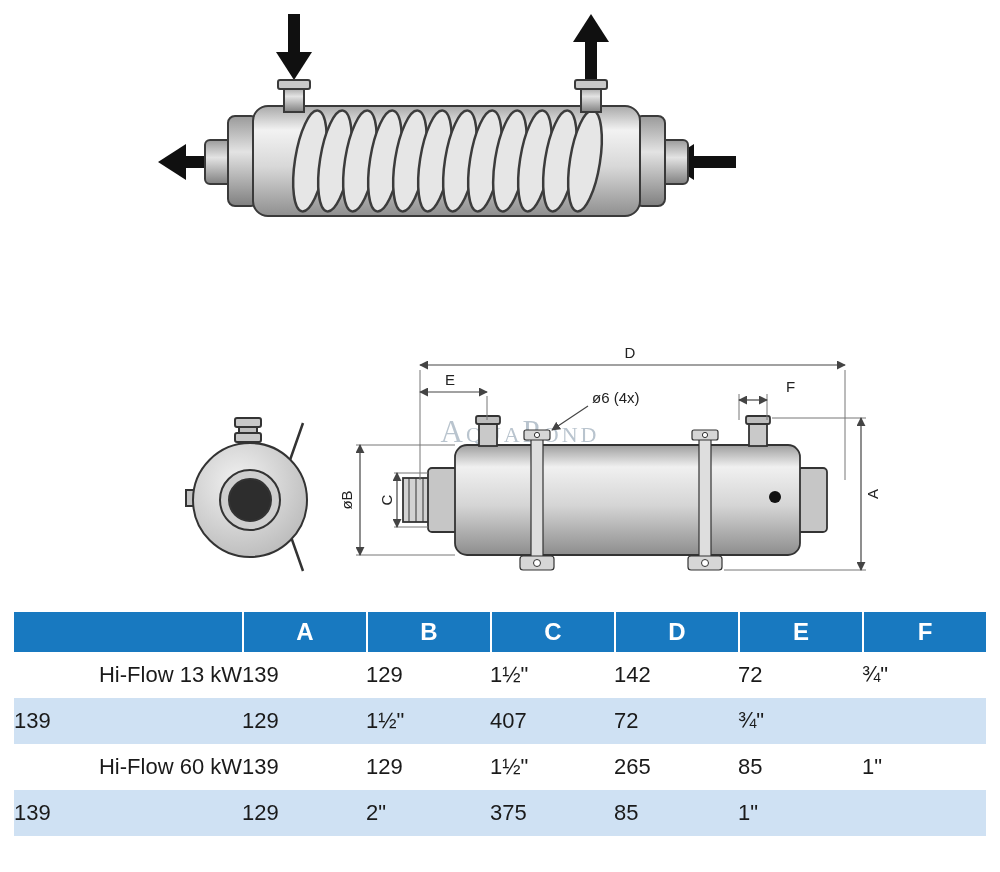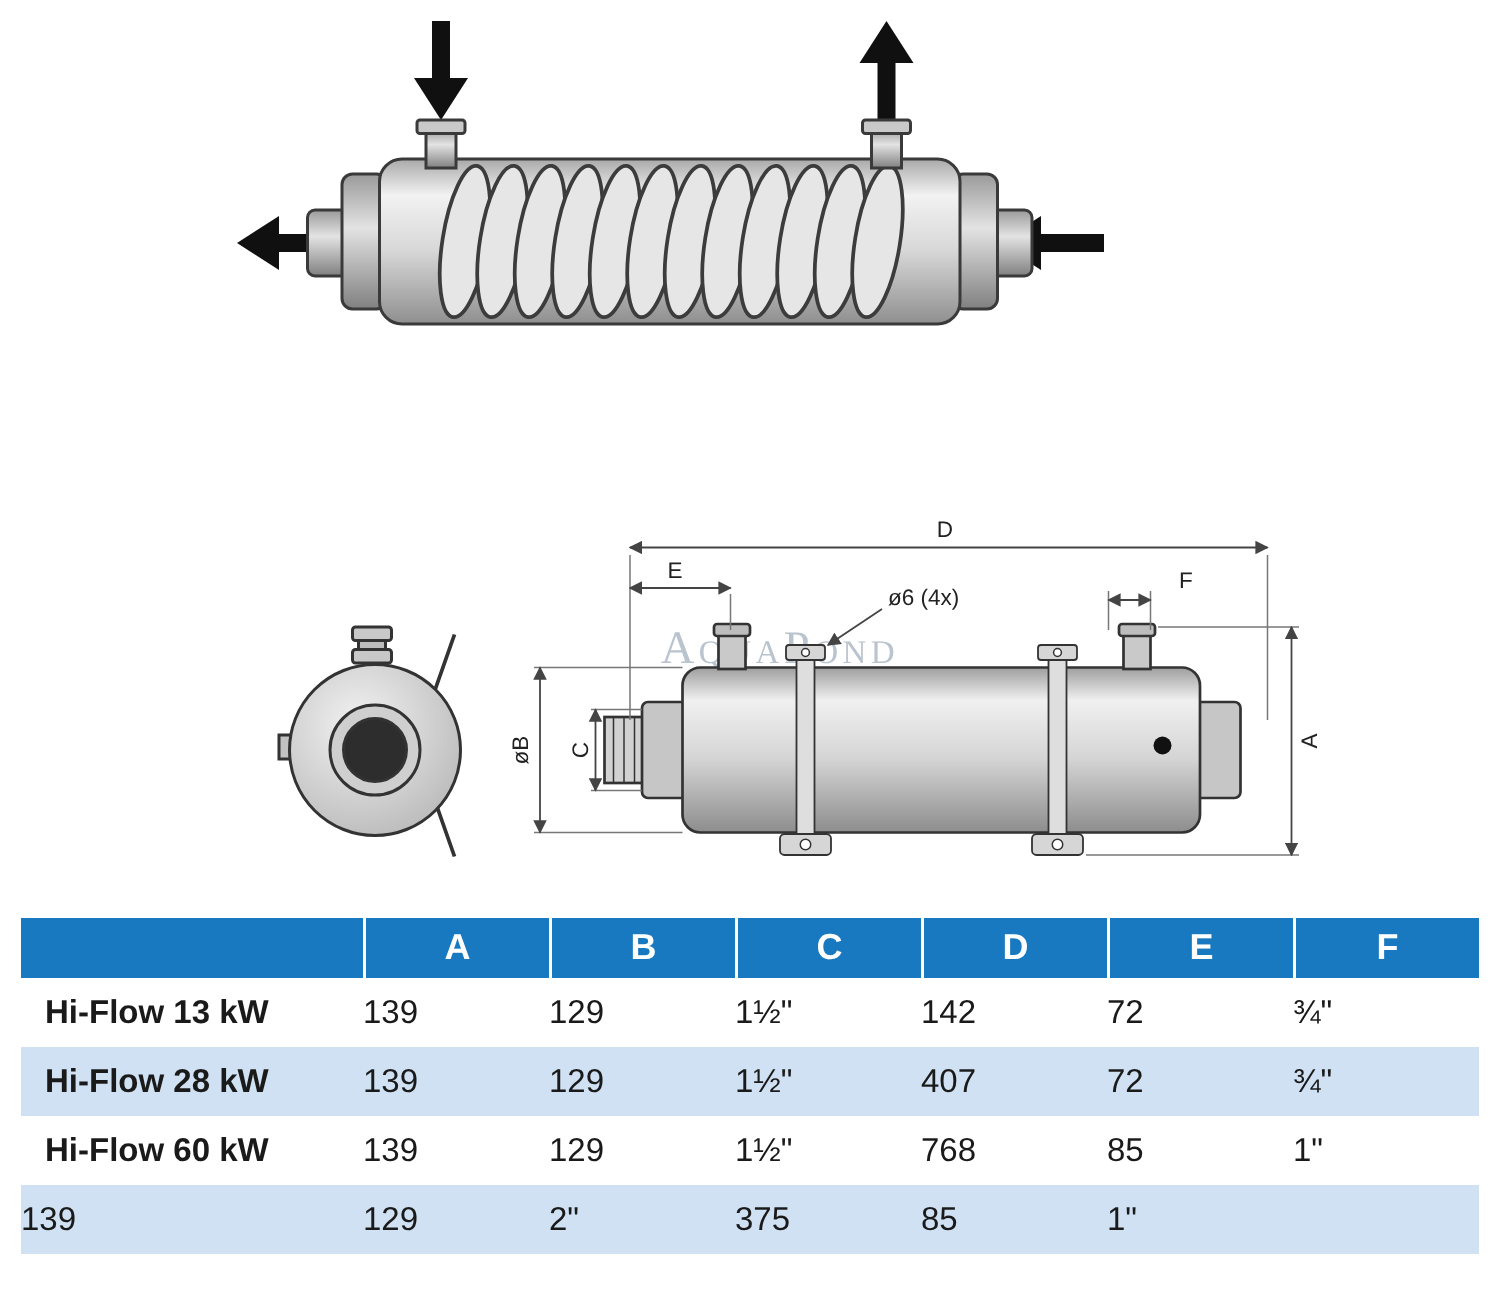--- a/index.html
+++ b/index.html
@@ -14,21 +14,21 @@
              font-size:31px;letter-spacing:3px;fill:#b9c4ce;}
   
   .dtable{position:absolute;left:14px;top:612px;width:972px;}
   .thead{display:grid;grid-template-columns:228px repeat(6,1fr);background:#1879c0;height:40px;}
   .thead .hcell{display:flex;align-items:center;justify-content:center;color:#fff;
                 font-weight:bold;font-size:24px;border-left:2px solid #fff;}
   .thead .hcell:first-child{border-left:none;}
   .trow{display:grid;grid-template-columns:228px repeat(6,1fr);height:46px;
         align-items:center;font-size:22px;}
   .trow.alt{background:#cfe1f3;}
-  .mcell{padding-left:16px;text-align:left;font-weight:bold;}
+  .mcell{padding-left:16px;text-align:right;}
   .vcell{text-align:left;}
 </style>
 </head>
 <body>
 
 <div id="page">
 
   <svg style="top:0;" width="1000" height="310" viewBox="0 0 1000 310">
     <defs>
       <linearGradient id="bodyGrad" x1="0" y1="0" x2="0" y2="1">
@@ -202,35 +202,34 @@
       <div class="mcell">Hi-Flow 13 kW</div>
       <div class="vcell">139</div>
       <div class="vcell">129</div>
       <div class="vcell">1½"</div>
       <div class="vcell">142</div>
       <div class="vcell">72</div>
       <div class="vcell">¾"</div>
     </div>
 
     <div class="trow alt">
-      <div class="mcell">Hi-Flow 28 kW</div>
       <div class="vcell">139</div>
       <div class="vcell">129</div>
       <div class="vcell">1½"</div>
       <div class="vcell">407</div>
       <div class="vcell">72</div>
       <div class="vcell">¾"</div>
     </div>
 
     <div class="trow">
       <div class="mcell">Hi-Flow 60 kW</div>
       <div class="vcell">139</div>
       <div class="vcell">129</div>
       <div class="vcell">1½"</div>
-      <div class="vcell">768</div>
+      <div class="vcell">265</div>
       <div class="vcell">85</div>
       <div class="vcell">1"</div>
     </div>
 
     <div class="trow alt">
       <div class="vcell">139</div>
       <div class="vcell">129</div>
       <div class="vcell">2"</div>
       <div class="vcell">375</div>
       <div class="vcell">85</div>

